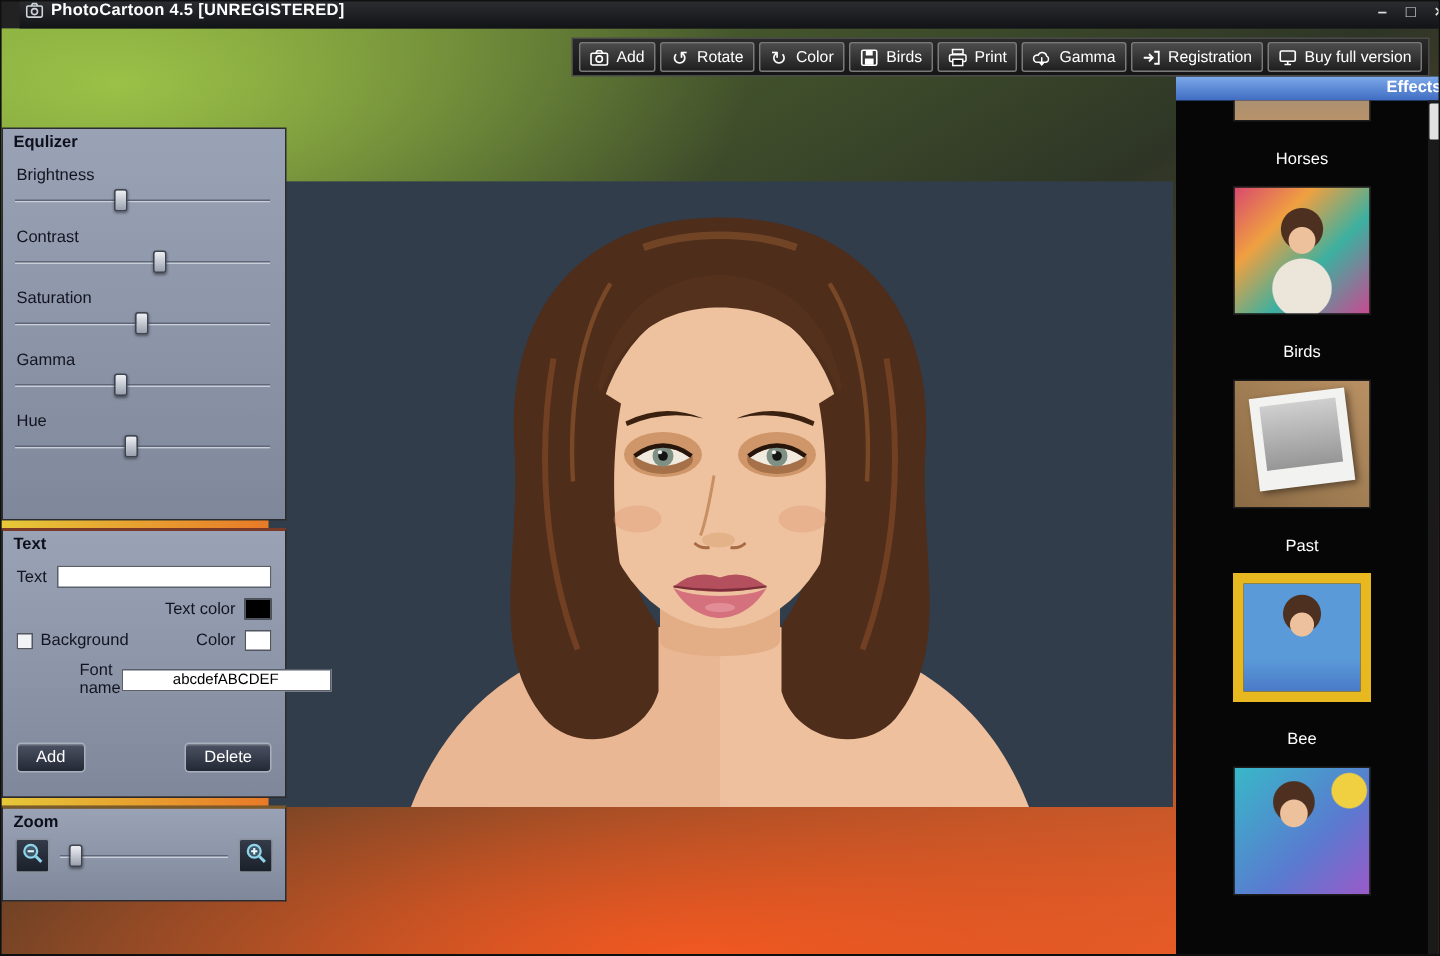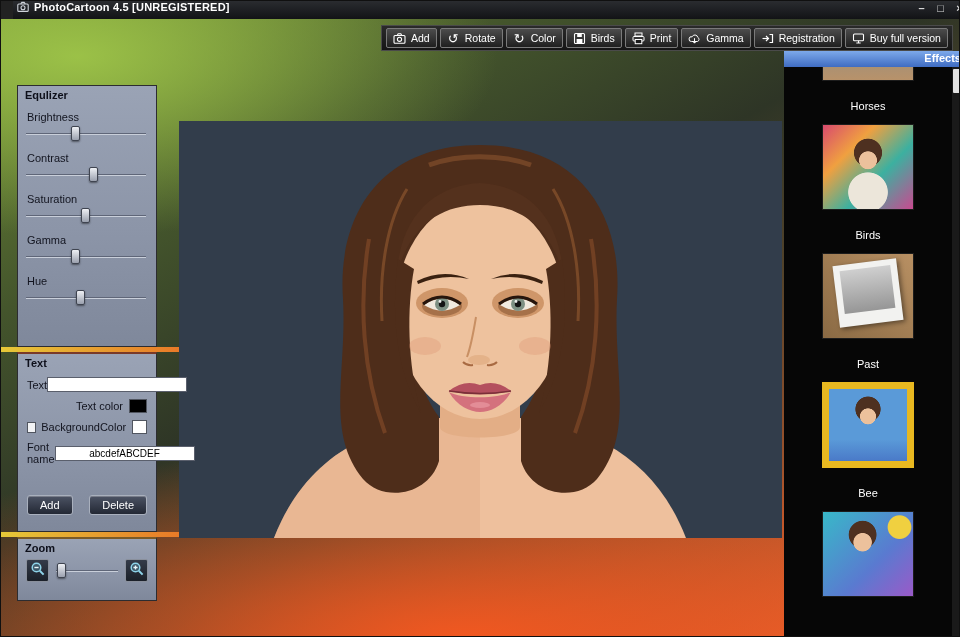--- a/index.html
+++ b/index.html
@@ -29,21 +29,21 @@
     background:linear-gradient(180deg,#2a2a2a,#151515); border:1px solid #4a4a4a;
     display:flex; align-items:center; justify-content:space-between; padding:0 4px; z-index:20; }
   .tb-btn { display:flex; align-items:center; gap:5px; white-space:nowrap;
     background:linear-gradient(180deg,#4c4c4c,#1f1f1f); border:1px solid #7a7a7a; border-radius:2px;
     color:#fff; font-size:10.5px; padding:2px 6px; height:20px; font-family:"Liberation Sans",sans-serif; }
   .tb-ico { display:inline-flex; width:13px; height:13px; align-items:center; justify-content:center;
     color:#fff; font-size:13px; line-height:1; }
   .tb-ico svg { display:block; }
 
   
-  .lpanel { position:absolute; left:16px; width:140px;
+  .lpanel { position:absolute; left:0; width:190px;
     background:linear-gradient(180deg,#9aa3b5 0%,#8c95a8 55%,#7f889b 100%);
     border:1px solid #2c2c30; color:#12141f; font-size:11px; z-index:10; }
   .panel-header { font-weight:bold; font-size:11px; color:#0d0f1a; padding:3px 7px 1px; }
   .eq-panel { top:84px; height:262px; }
   .text-panel { top:351px; height:180px; border-top:2px solid #7a3a28; }
   .zoom-panel { top:536px; height:64px; border-top:2px solid #7a5a28; }
   .gap-strip { position:absolute; left:0; width:178px; height:5px;
     background:linear-gradient(90deg,#e6c838,#e87a28); z-index:11; }
   .gap1 { top:346px; } .gap2 { top:531px; }
 
@@ -246,21 +246,21 @@
       <span class="swatch" style="background: rgb(0, 0, 0);"></span>
     </div>
     <div class="row">
       <span class="checkbox"></span>
       <span>Background</span>
       <span style="flex:1;"></span>
       <span style="margin-right:6px;">Color</span>
       <span class="swatch" style="background: rgb(255, 255, 255);"></span>
     </div>
     <div class="row">
-      <span style="width:58px;">Font name</span>
+      <span style="width:58px;margin-left:42px;">Font name</span>
       <input class="tp-input" style="flex: 1 1 0%; text-align: center;" type="text" value="abcdefABCDEF">
     </div>
     <div class="btn-row">
       <button class="p-btn">Add</button>
       <button class="p-btn">Delete</button>
     </div>
   </div>
 
   <div class="gap-strip gap2"></div>
 

